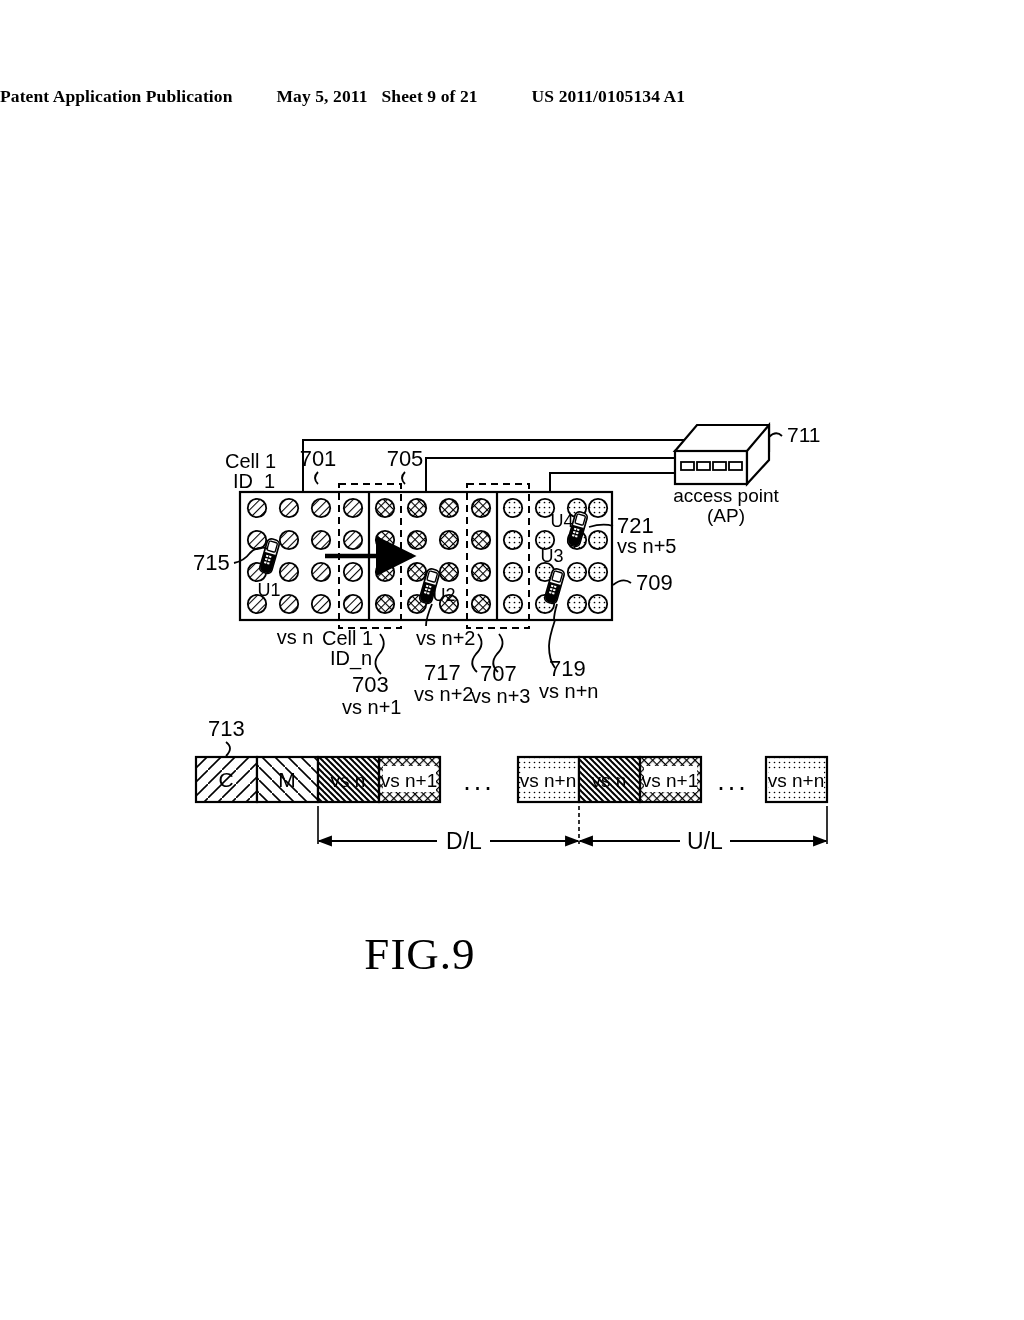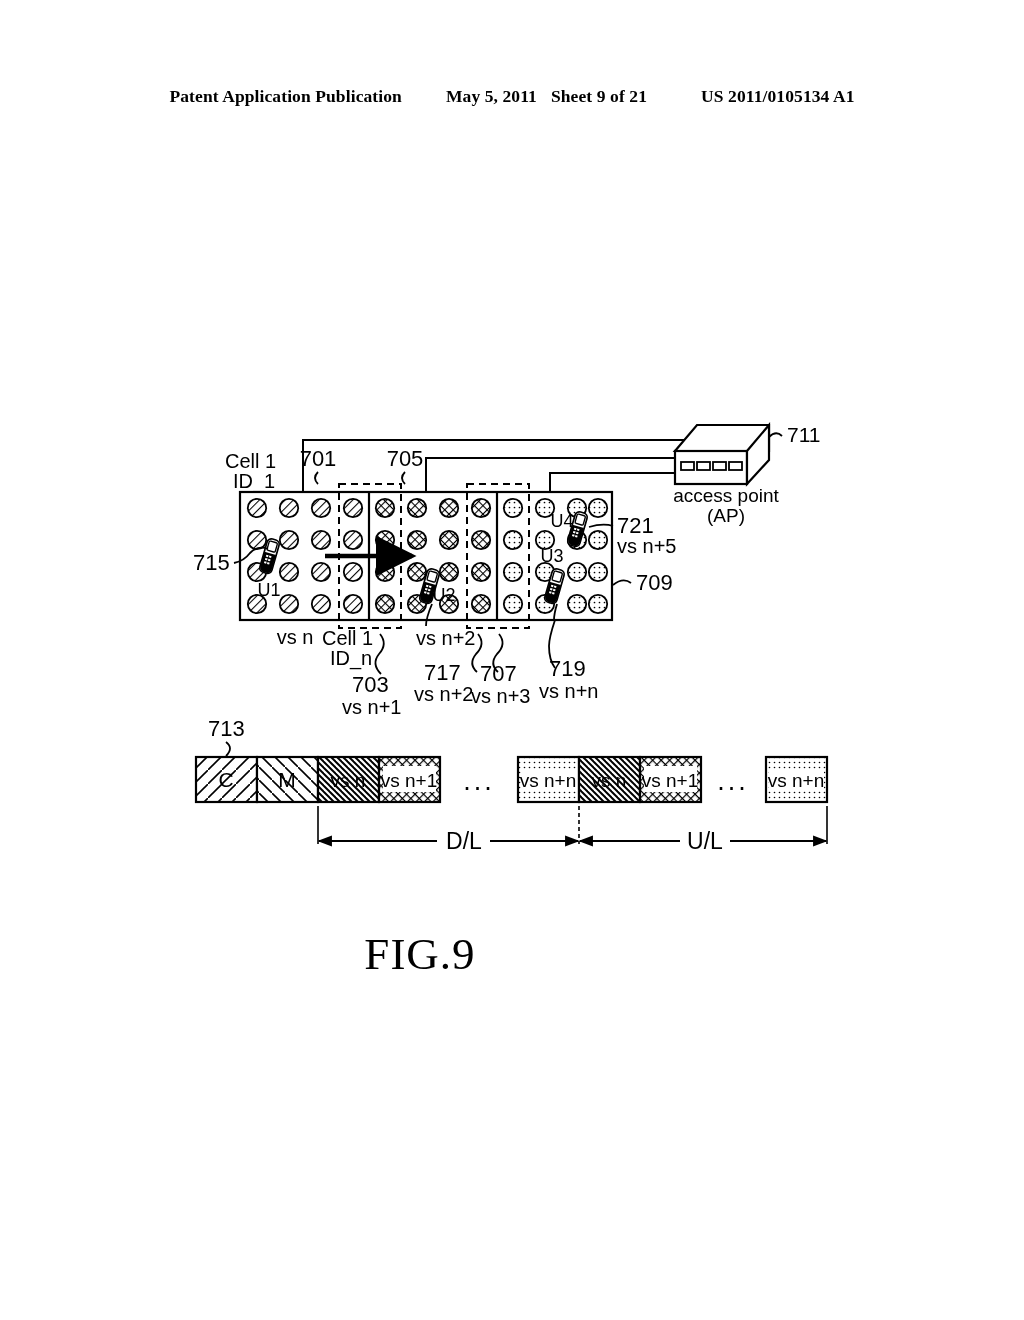--- a/index.html
+++ b/index.html
@@ -15,21 +15,20 @@
     color: #000;
     overflow: hidden;
   }
 
   
   #patent-header {
     position: absolute;
     top: 86px;
     left: 0;
     width: 1024px;
-    text-align: center;
     font-family: "Liberation Serif", serif;
     font-weight: bold;
     font-size: 17.5px;
     letter-spacing: 0.1px;
     white-space: nowrap;
   }
   #patent-header .seg { display: inline-block; }
   #patent-header .gap-a { display: inline-block; width: 44px; }
   #patent-header .gap-b { display: inline-block; width: 14px; }
   #patent-header .gap-c { display: inline-block; width: 54px; }

